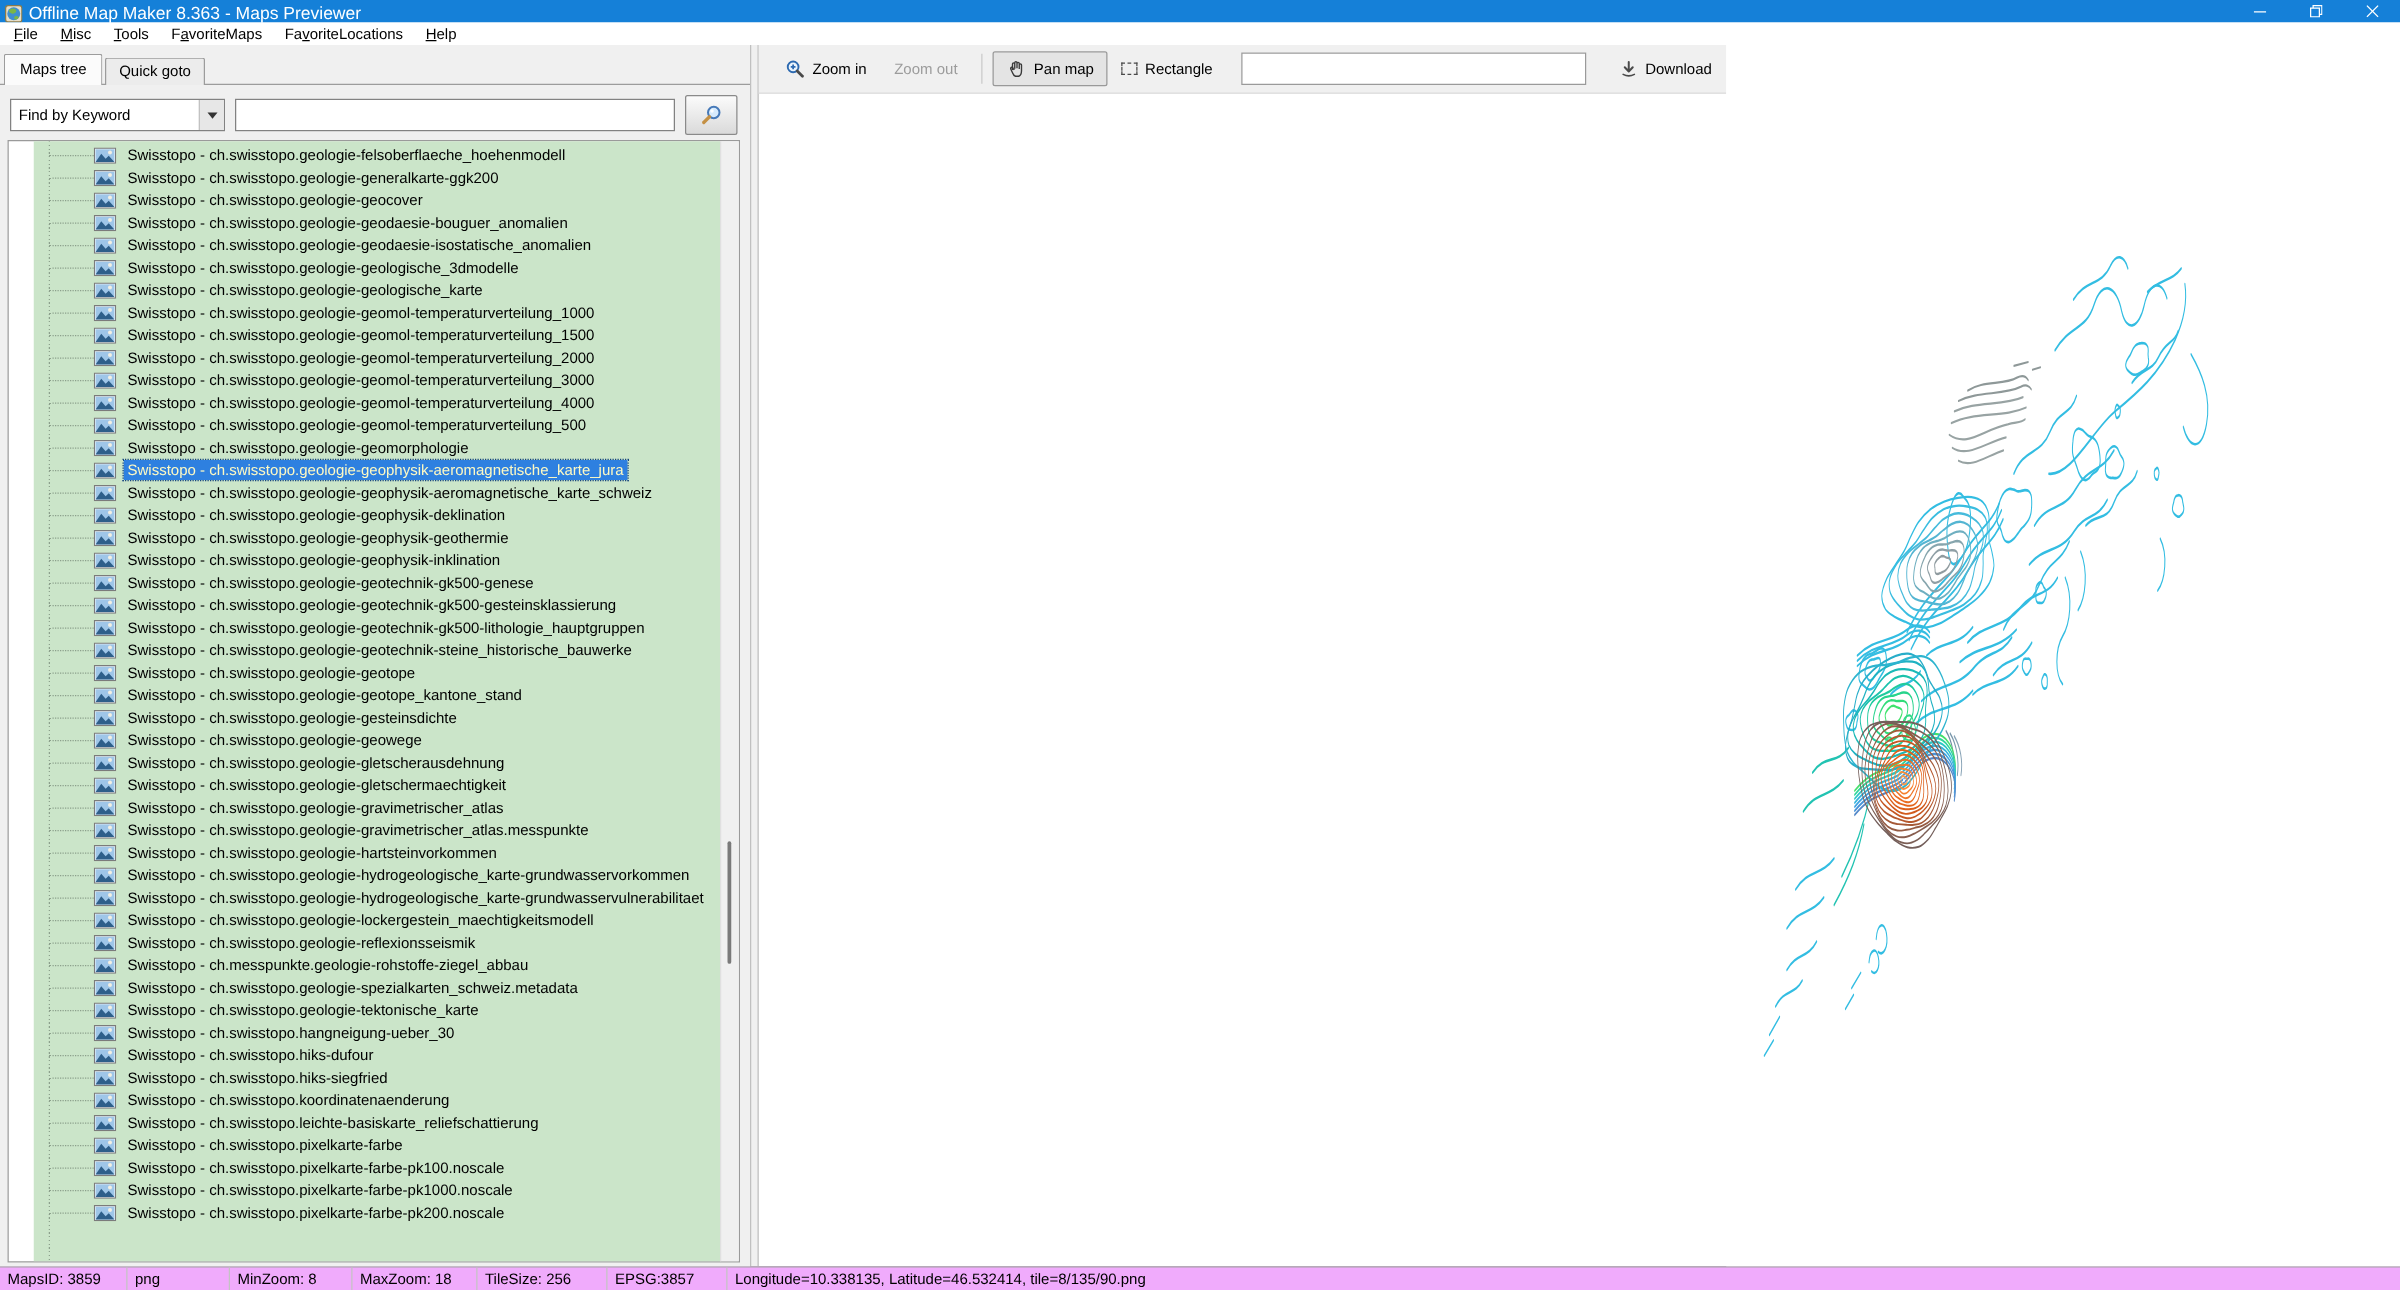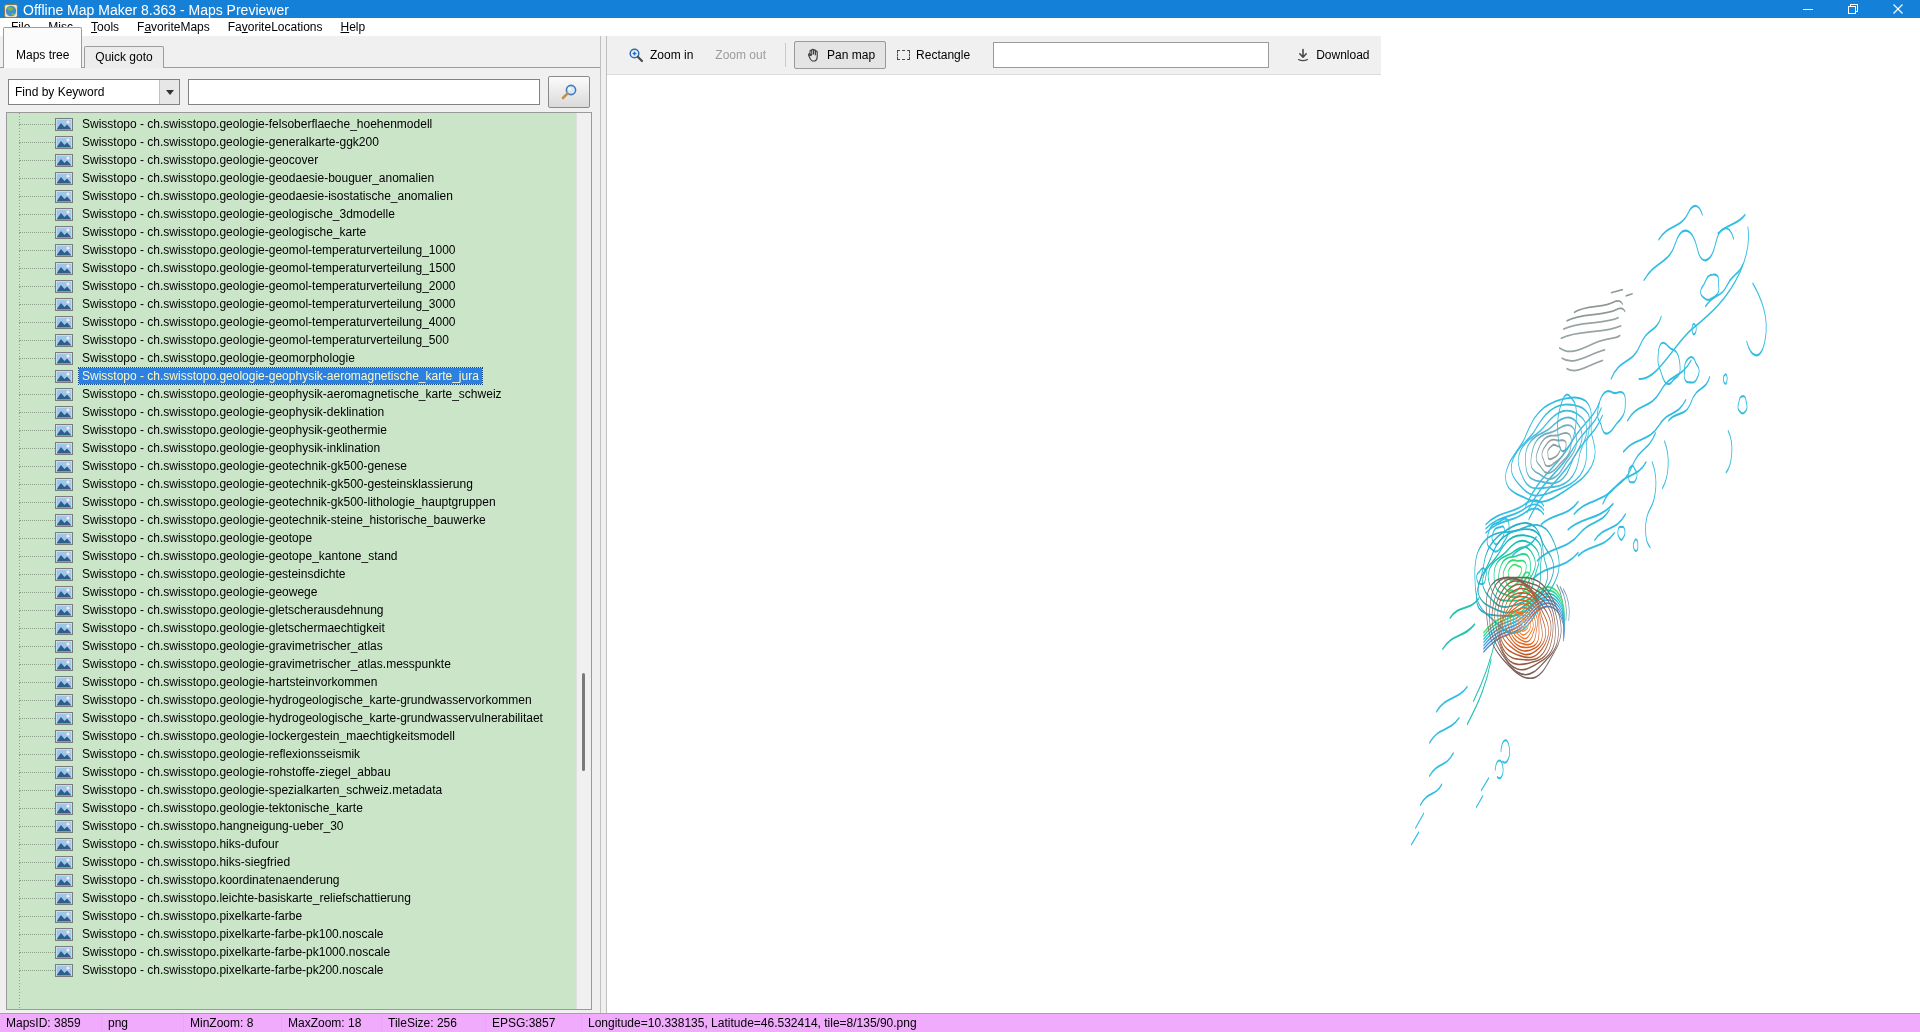--- a/index.html
+++ b/index.html
@@ -26,33 +26,33 @@
   .menu-item u{text-decoration:underline;}
 
   
   .main{flex:1;display:flex;min-height:0;}
 
   
   .left{width:600px;flex:0 0 auto;background:#f0f0f0;position:relative;}
   .tabstrip{display:flex;align-items:flex-end;height:32px;padding-left:3px;border-bottom:1px solid #9c9c9c;box-sizing:border-box;}
   .tab{border:1px solid #9c9c9c;border-bottom:none;background:#ececec;padding:3px 10px 4px 10px;margin-right:2px;
        border-radius:2px 2px 0 0;position:relative;top:1px;}
-  .tab.active{background:#fbfbfb;padding:20px 12px 6px 12px;top:1px;z-index:2;}
+  .tab.active{background:#fbfbfb;padding:4px 12px 6px 12px;top:1px;z-index:2;}
   .searchrow{display:flex;align-items:center;padding:8px 0 0 8px;gap:8px;}
   .combo{width:172px;height:26px;background:#fff;border:1px solid #828282;display:flex;align-items:center;box-sizing:border-box;}
   .combo-value{flex:1;padding-left:6px;white-space:nowrap;overflow:hidden;}
   .combo-btn{width:19px;align-self:stretch;background:#e7e7e7;border-left:1px solid #c2c2c2;display:flex;align-items:center;justify-content:center;}
   .combo-arrow{width:0;height:0;border-left:4px solid transparent;border-right:4px solid transparent;border-top:5px solid #333;}
   .search-input{width:352px;height:26px;box-sizing:border-box;border:1px solid #828282;background:#fff;padding:0 4px;font:inherit;}
   .search-btn{width:40px;height:30px;border:1px solid #8a8a8a;background:linear-gradient(#fbfbfb,#dadada);
       display:flex;align-items:center;justify-content:center;border-radius:2px;}
 
   .tree-wrap{position:absolute;left:6px;right:8px;top:76px;height:898px;border:1px solid #9a9a9a;
       background:#fff;display:flex;box-sizing:border-box;}
-  .tree{flex:1;background:var(--tree-bg);overflow:hidden;position:relative;padding-top:2px;}
+  .tree{flex:1;background:var(--tree-bg);overflow:hidden;position:relative;padding-top:2px;margin-left:20px;}
   .tree::before{content:'';position:absolute;left:12px;top:0;bottom:0;width:1px;
       background-image:repeating-linear-gradient(to bottom,#8ca08c 0 1px,transparent 1px 3px);}
   .trow{height:18px;display:flex;align-items:center;white-space:nowrap;}
   .trow .stub{width:36px;margin-left:12px;border-top:1px dotted #8ca08c;height:0;flex:0 0 auto;}
   .trow .row-ico{width:18px;height:13px;margin-right:6px;flex:0 0 auto;}
   .trow .lbl{padding:1px 3px;}
   .trow.selected .lbl{background:var(--selection);color:#fef9c3;outline:1px dotted #16457e;}
   .vscroll{width:14px;background:#f0f0f0;border-left:1px solid #e0e0e0;position:relative;flex:0 0 auto;}
   .vthumb{position:absolute;left:5px;width:3px;top:560px;height:98px;background:#7a7a7a;border-radius:2px;}
 
@@ -424,21 +424,21 @@
               <svg class="row-ico">
                 <use href="#ico-map"></use>
               </svg>
               <span class="lbl">Swisstopo - ch.swisstopo.geologie-reflexionsseismik</span>
             </div>
             <div class="trow">
               <span class="stub"></span>
               <svg class="row-ico">
                 <use href="#ico-map"></use>
               </svg>
-              <span class="lbl">Swisstopo - ch.swisstopo.geologie-rohstoffe-ziegel_abbau</span>
+              <span class="lbl">Swisstopo - ch.messpunkte.geologie-rohstoffe-ziegel_abbau</span>
             </div>
             <div class="trow">
               <span class="stub"></span>
               <svg class="row-ico">
                 <use href="#ico-map"></use>
               </svg>
               <span class="lbl">Swisstopo - ch.swisstopo.geologie-spezialkarten_schweiz.metadata</span>
             </div>
             <div class="trow">
               <span class="stub"></span>

